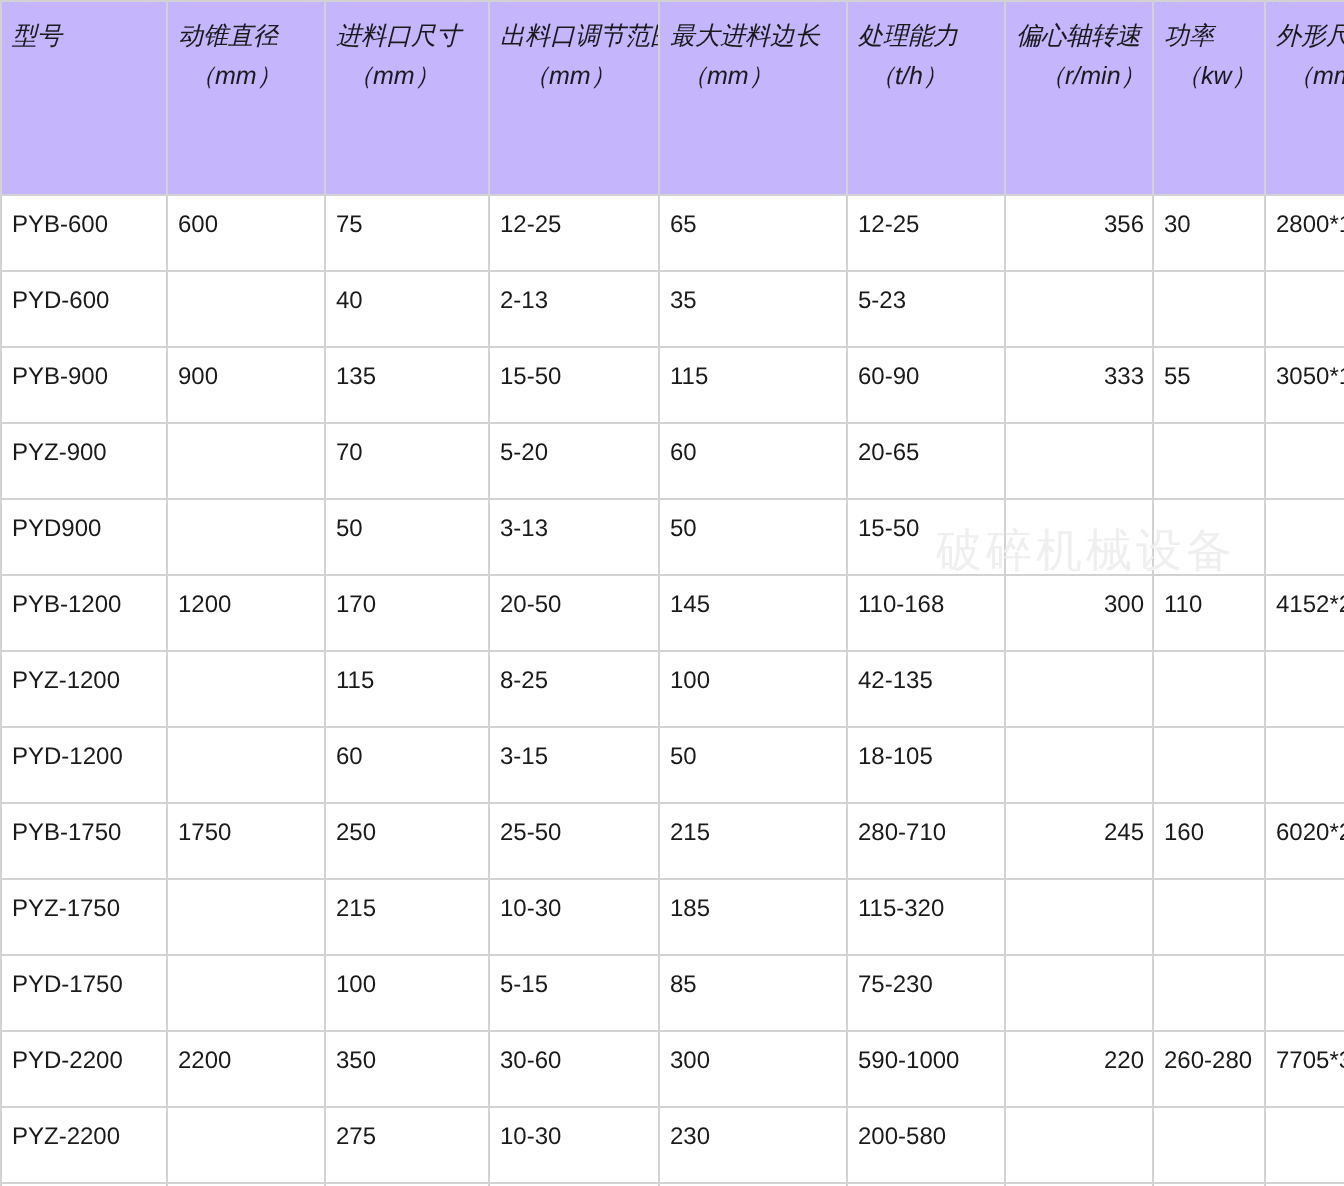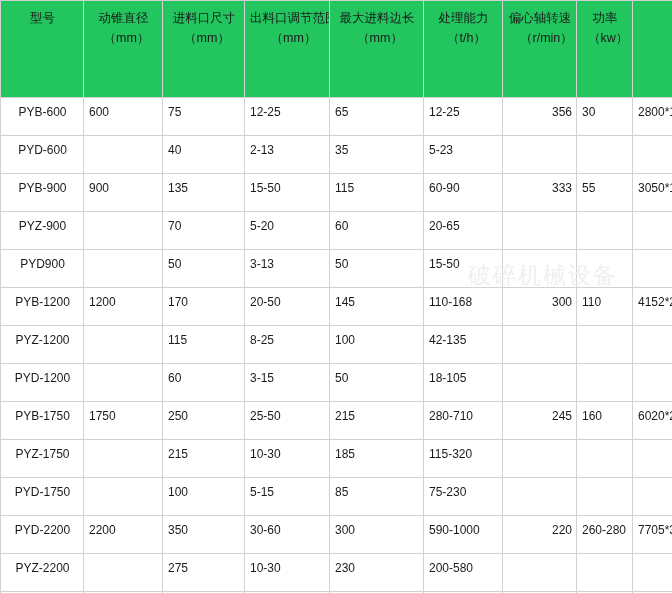--- a/index.html
+++ b/index.html
@@ -27,42 +27,43 @@
     vertical-align: top;
     padding: 5px 4px 5px 5px;
     font-weight: normal;
     font-size: 12px;
     line-height: 19px;
     background: #ffffff;
     overflow: hidden;
     white-space: nowrap;
   }
   #spec-table thead th {
-    background: #22c55e;
-    text-align: center;
+    background: #c4b5fd;
+    text-align: left;
     font-size: 12.5px;
     line-height: 20px;
     height: 84px;
     padding-top: 7px;
+    font-style: italic;
   }
   #spec-table thead th .unit {
     display: block;
   }
   #spec-table thead th .indent1 {
     display: block;
     padding-left: 6px;
   }
   #spec-table thead th .indent2 {
     display: block;
     padding-left: 12px;
   }
   #spec-table tbody td {
     height: 27px;
   }
-  .c0 { width: 73px; text-align: center; }
+  .c0 { width: 73px; }
   .c1 { width: 69px; margin-left: 36px; }
   .c2 { width: 72px; }
   .c3 { width: 75px; }
   .c4 { width: 84px; }
   .c5 { width: 69px; }
   .c6 { width: 64px; text-align: right; }
   .c7 { width: 46px; margin-top: 28px; }
   .c8 { width: 118px; }
   .wm {
     position: absolute;

